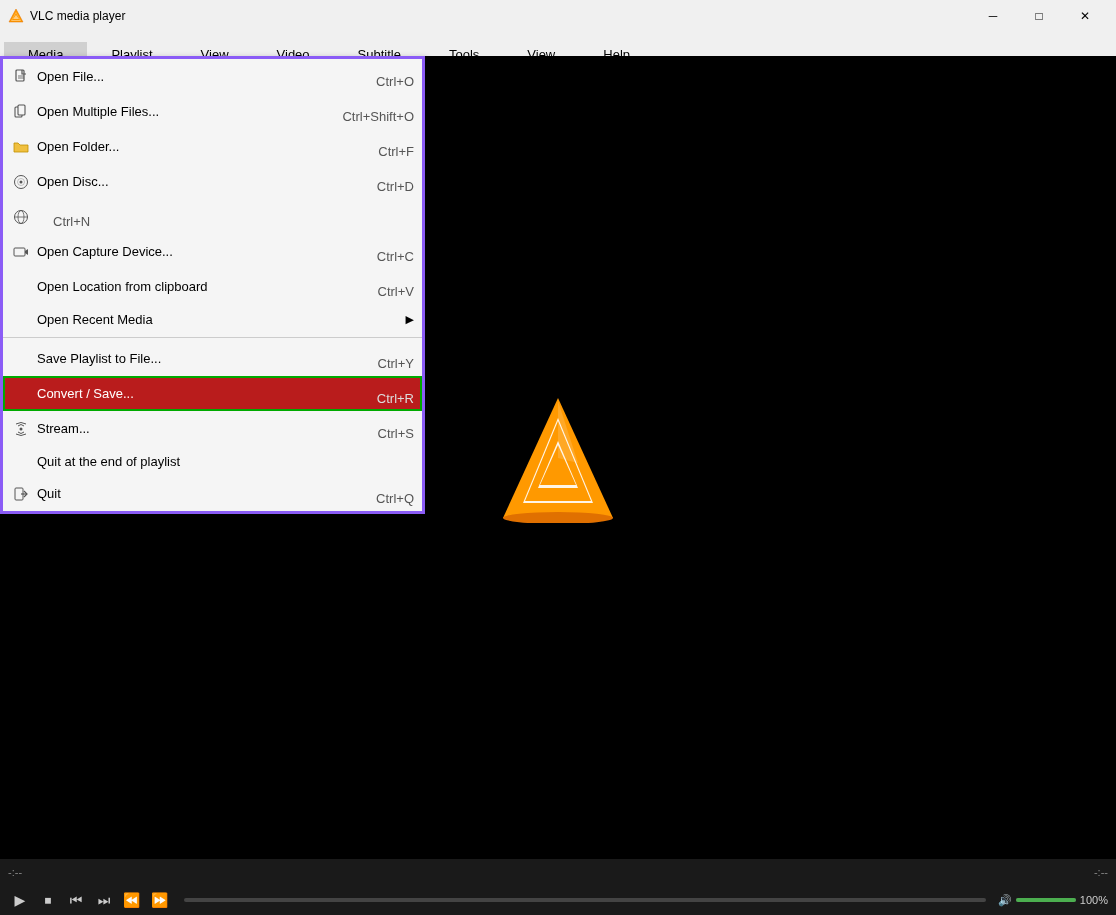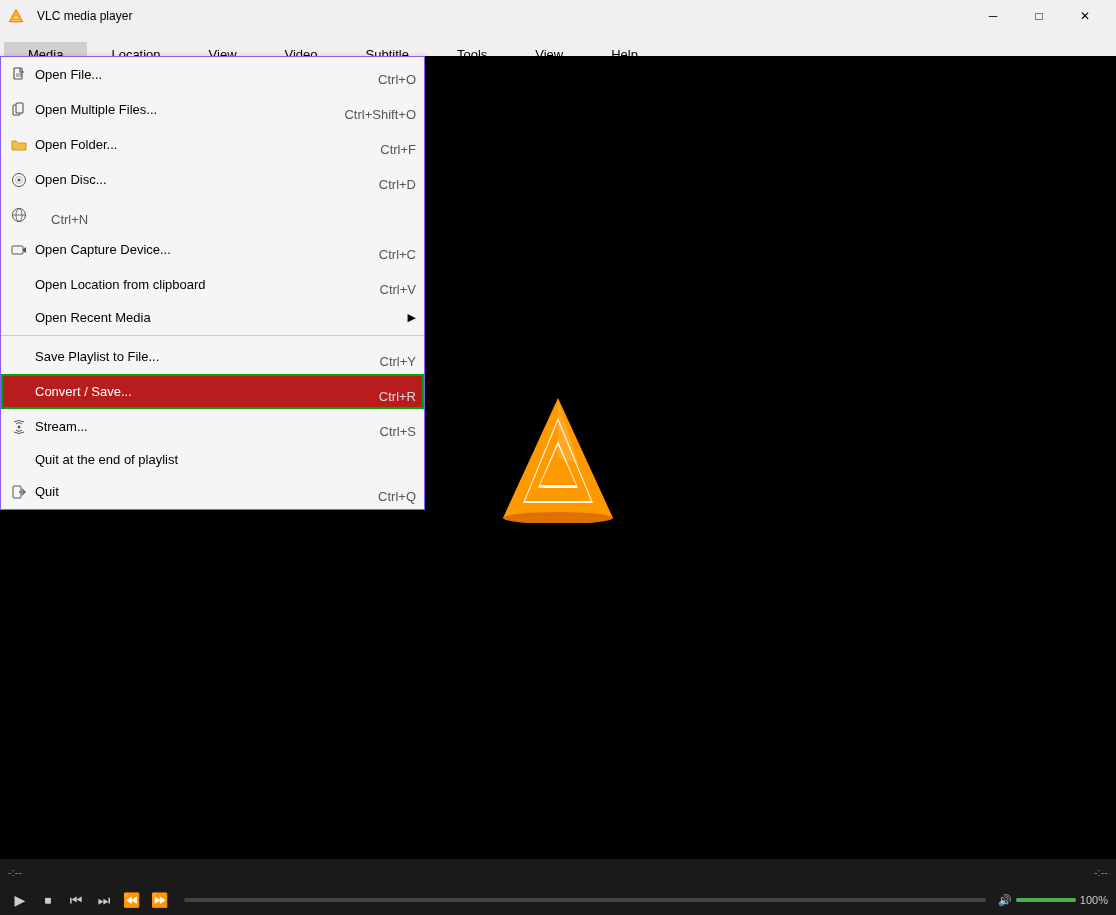--- a/index.html
+++ b/index.html
@@ -16,21 +16,20 @@
     
     #titlebar {
       width: 100%;
       height: 32px;
       background: #f0f0f0;
       display: flex;
       align-items: center;
       padding: 0 8px;
       position: relative;
       z-index: 100;
-      gap: 7px;
     }
     #titlebar .app-icon {
       width: 16px;
       height: 16px;
       margin-right: 6px;
     }
     #titlebar .title-text {
       font-size: 12px;
       color: #000;
       flex: 1;
@@ -76,21 +75,21 @@
     .menu-item:hover, .menu-item.active { background: #d0d0d0; }
     .menu-item.active { background: #d0d0d0; }
 
     
     #media-dropdown {
       position: absolute;
       top: 56px;
       left: 0;
       width: 425px;
       background: #f5f5f5;
-      border: 1px solid #8b5cf6;
+      border: 3px solid #8b5cf6;
       box-shadow: 2px 2px 6px rgba(0,0,0,0.3);
       z-index: 200;
     }
     .dropdown-item {
       display: flex;
       align-items: center;
       padding: 5px 8px;
       cursor: pointer;
       min-height: 28px;
     }
@@ -235,21 +234,21 @@
   <span class="title-text">VLC media player</span>
   <div class="window-controls">
     <button class="win-btn">─</button>
     <button class="win-btn">□</button>
     <button class="win-btn close">✕</button>
   </div>
 </div>
 
 <div id="menubar">
   <div class="menu-item active">Media</div>
-  <div class="menu-item">Location</div>
+  <div class="menu-item">Playlist</div>
   <div class="menu-item">View</div>
   <div class="menu-item">Video</div>
   <div class="menu-item">Subtitle</div>
   <div class="menu-item">Tools</div>
   <div class="menu-item">View</div>
   <div class="menu-item">Help</div>
 </div>
 
 <div id="media-dropdown">
 

